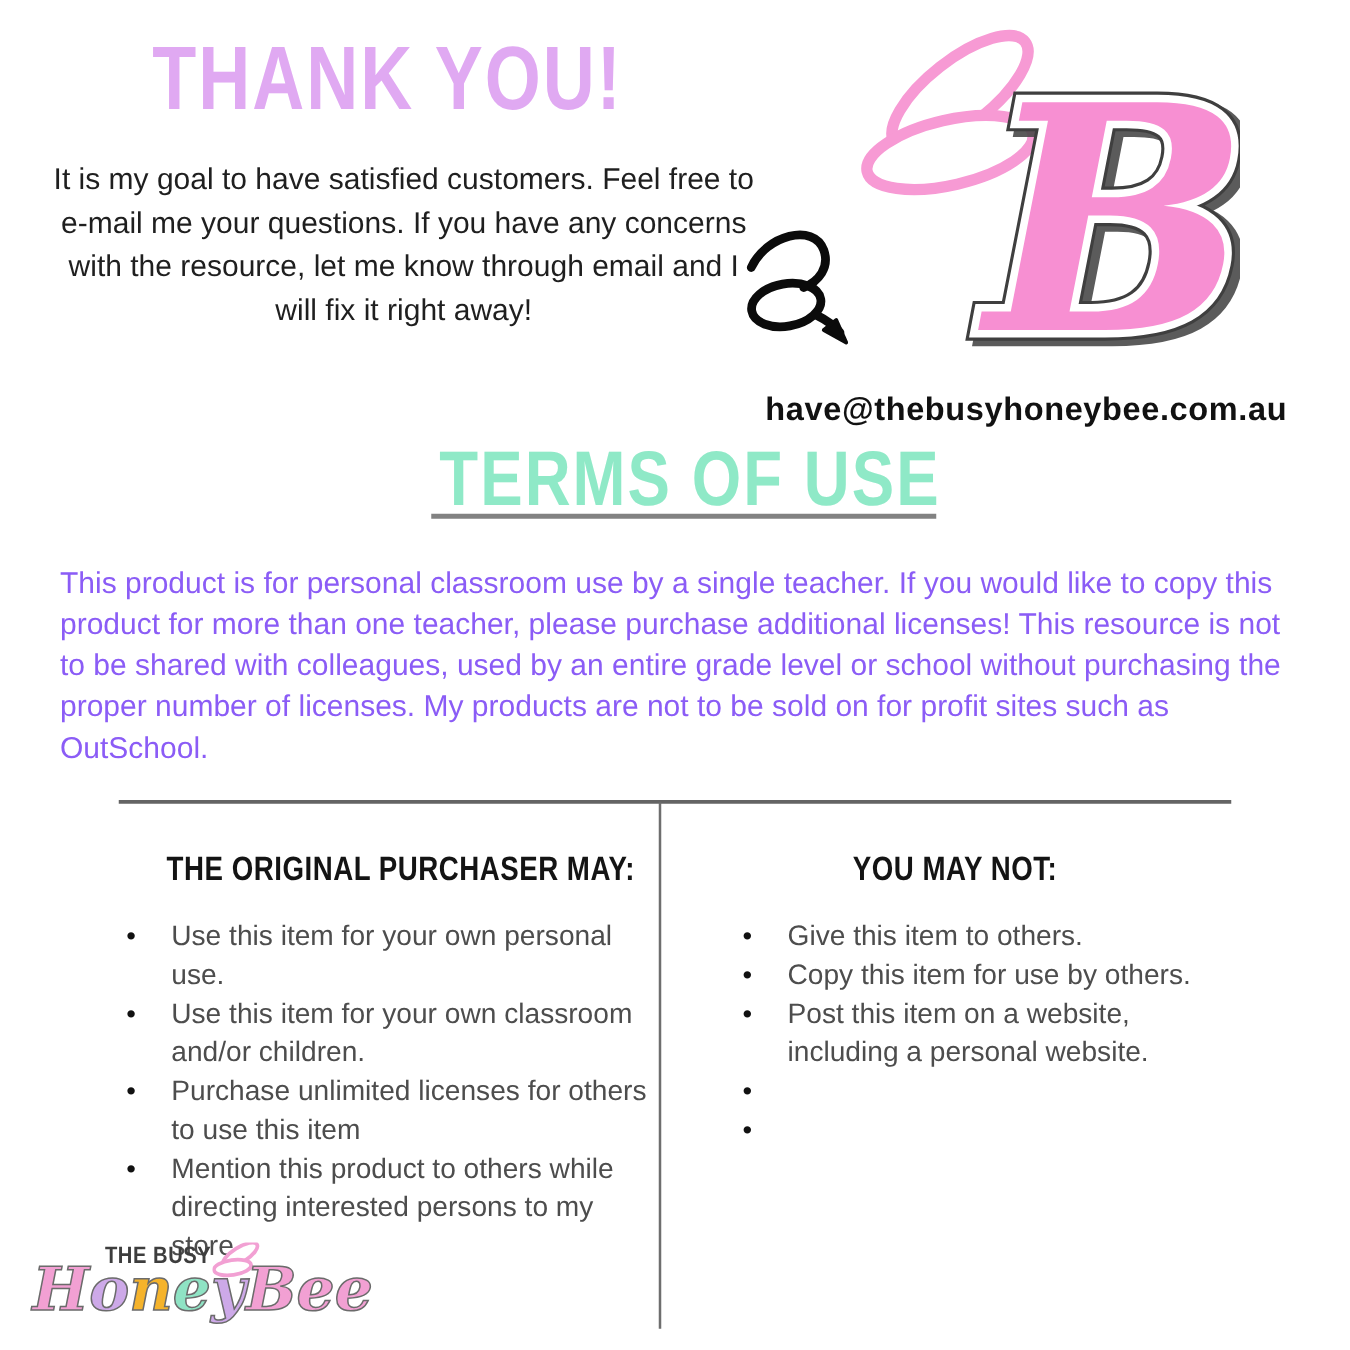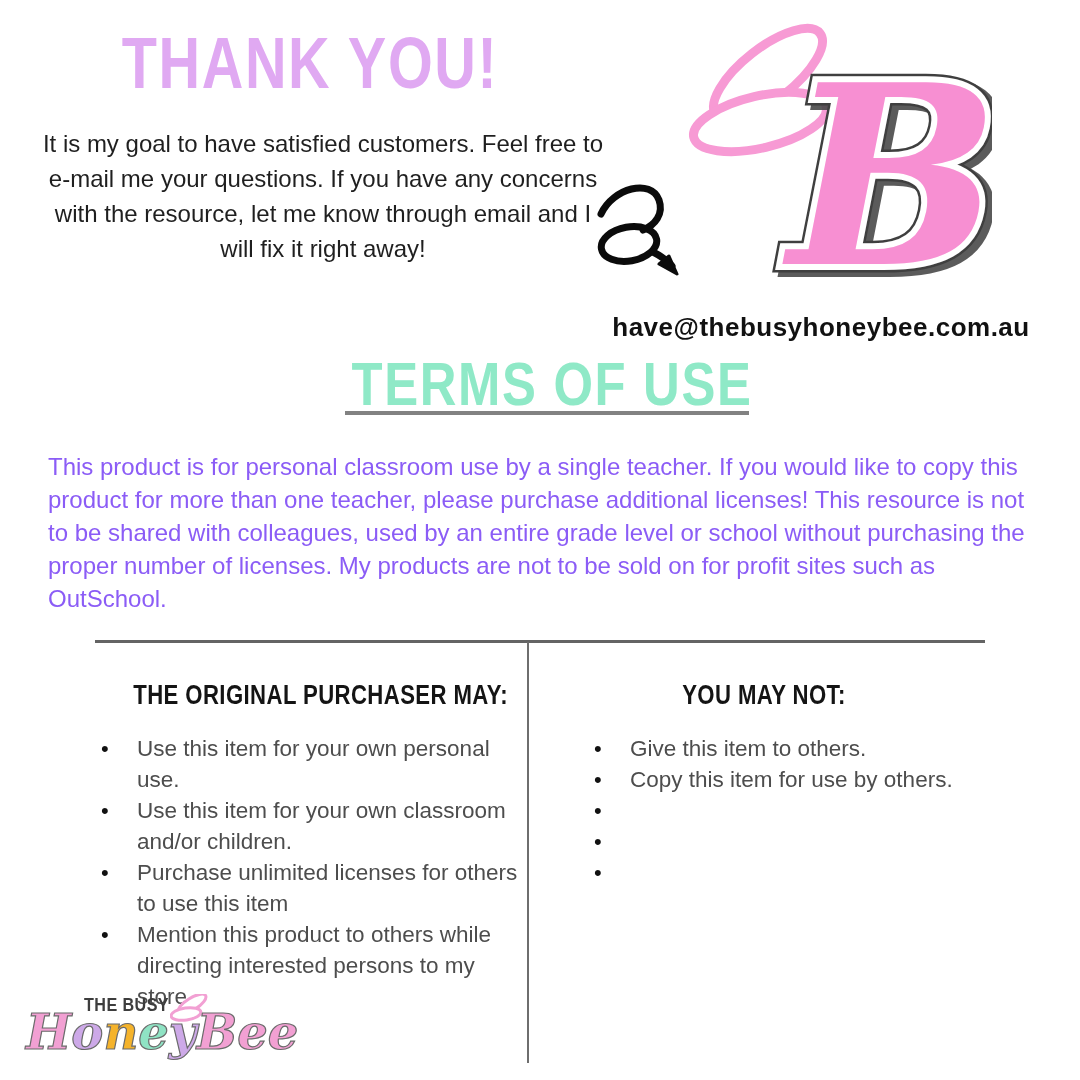--- a/index.html
+++ b/index.html
@@ -148,20 +148,21 @@
         <span class="li-text">Give this item to others.</span>
       </li>
 
       <li>
         <span class="bullet">•</span>
         <span class="li-text">Copy this item for use by others.</span>
       </li>
 
       <li>
         <span class="bullet">•</span>
+        <span class="li-text">Post this item on a website, including a personal website.</span>
       </li>
 
       <li>
         <span class="bullet">•</span>
       </li>
 
       <li>
         <span class="bullet">•</span>
       </li>
     </ul>

